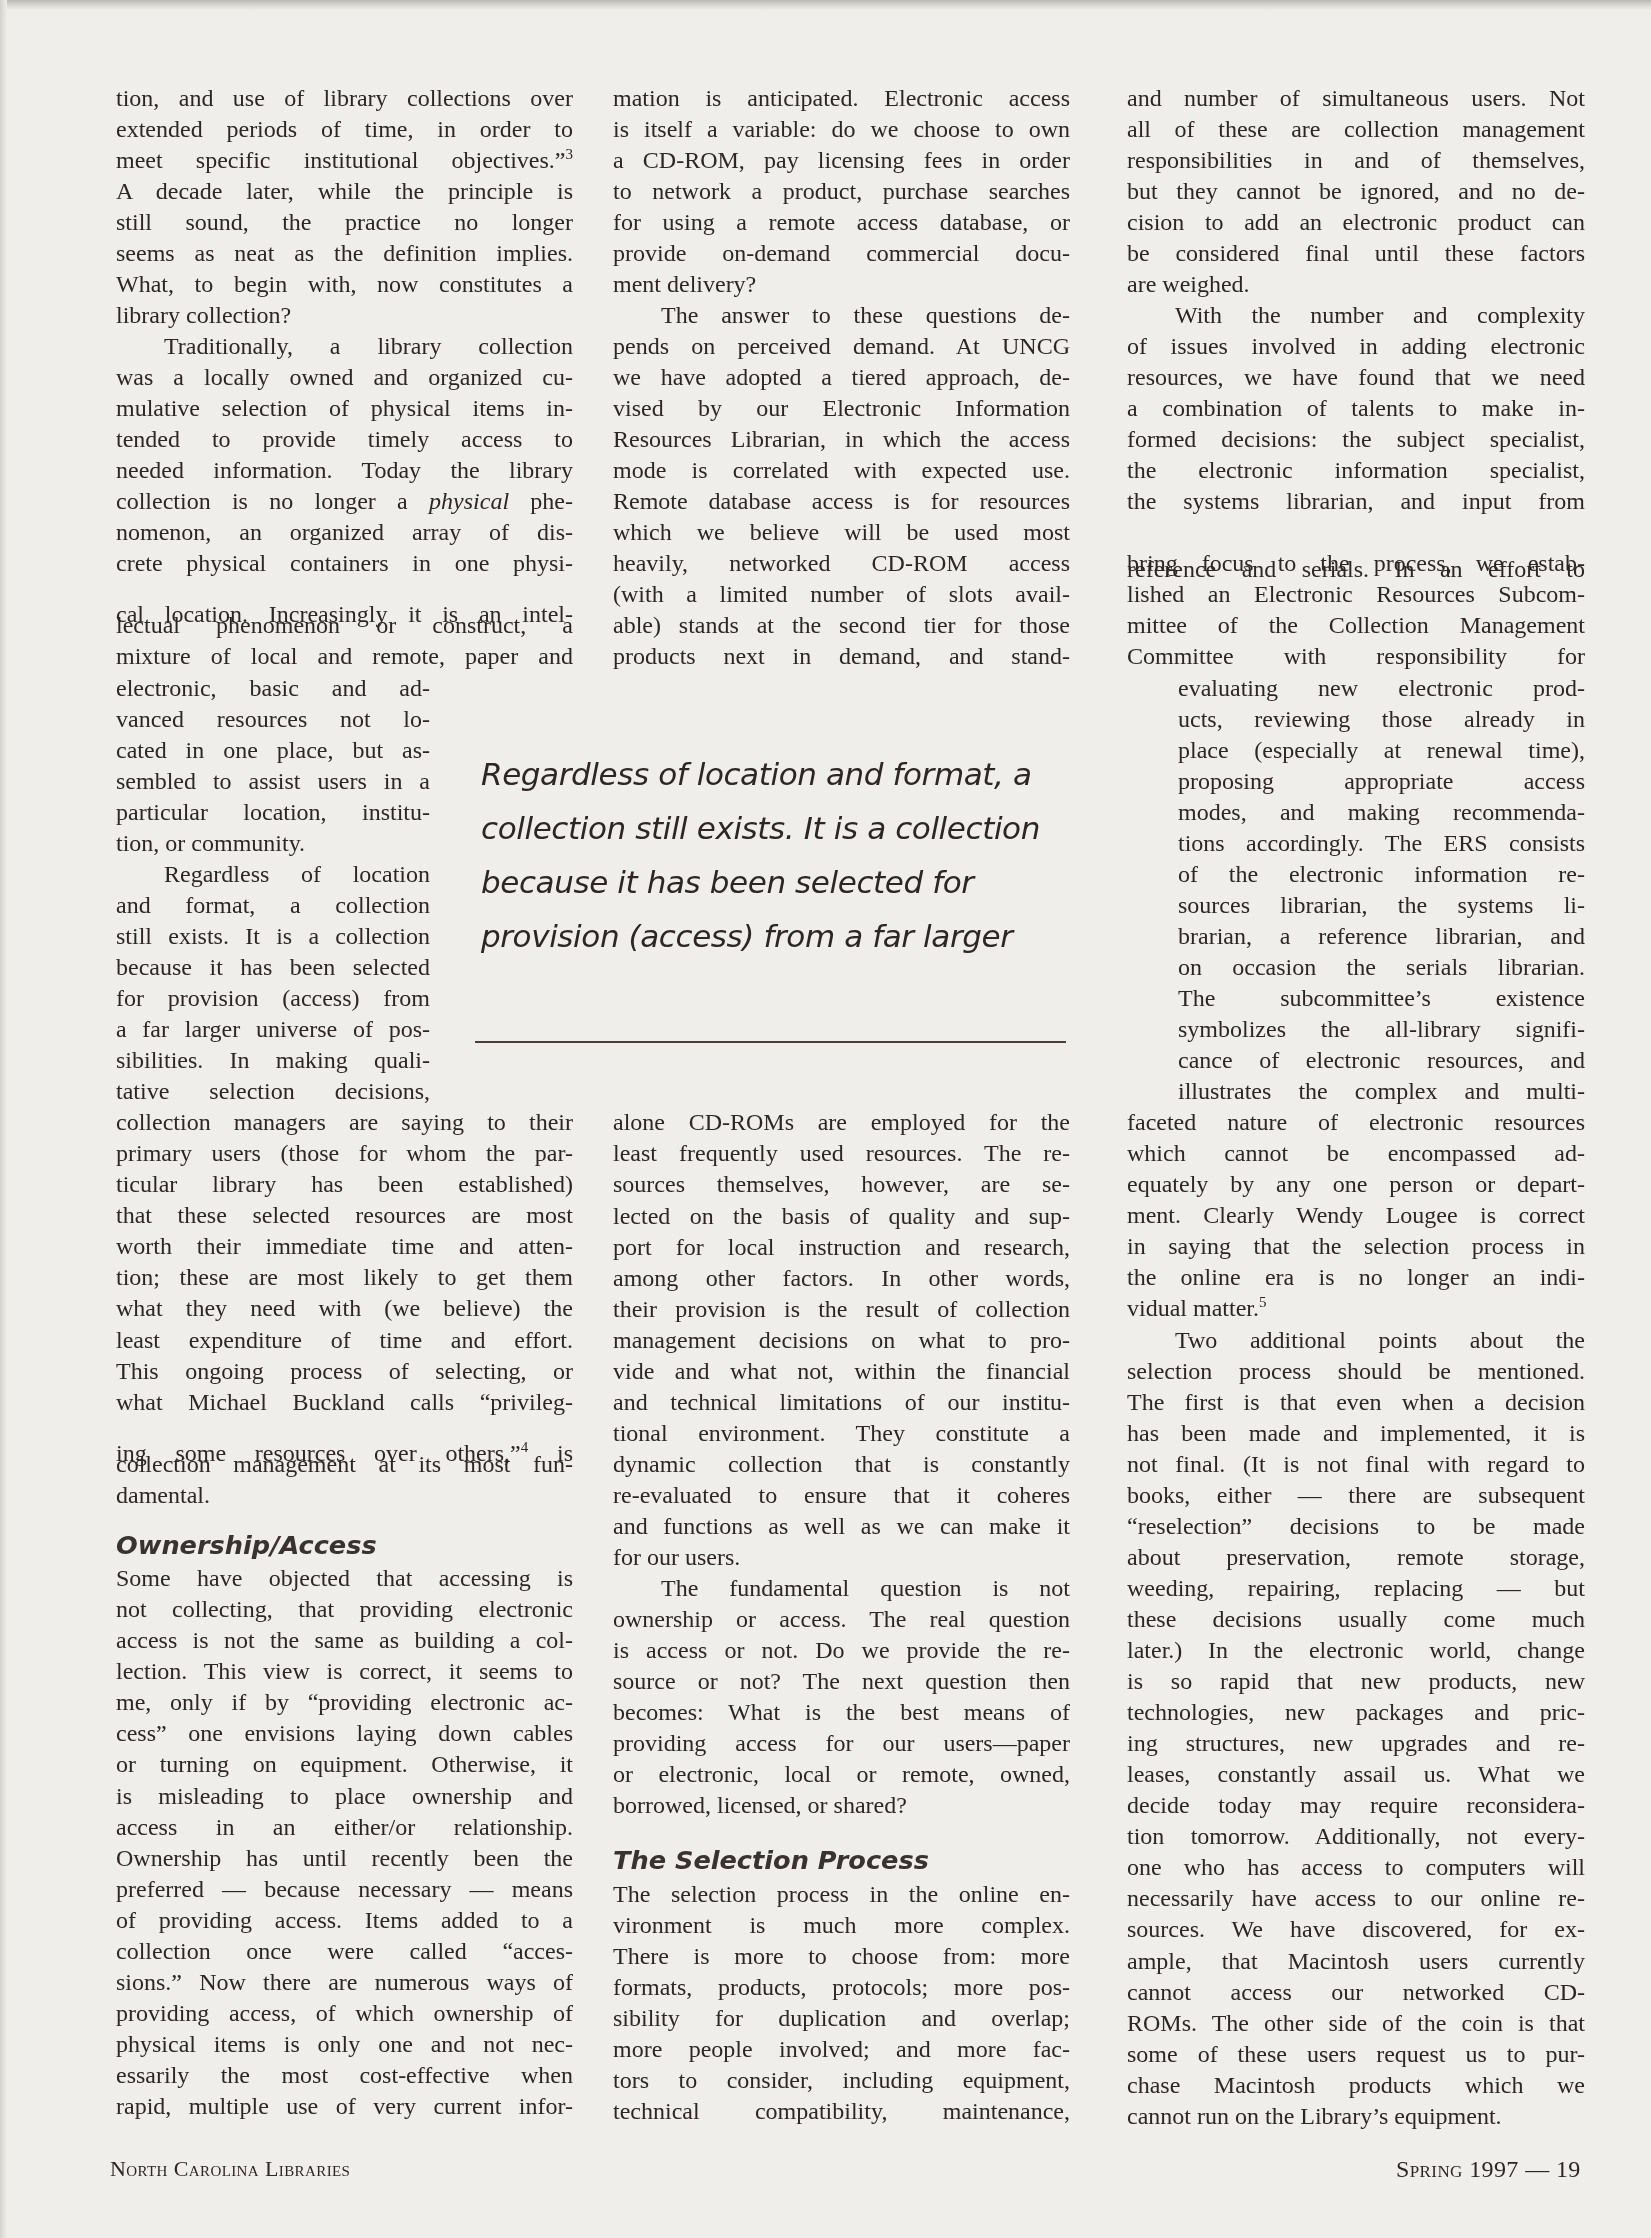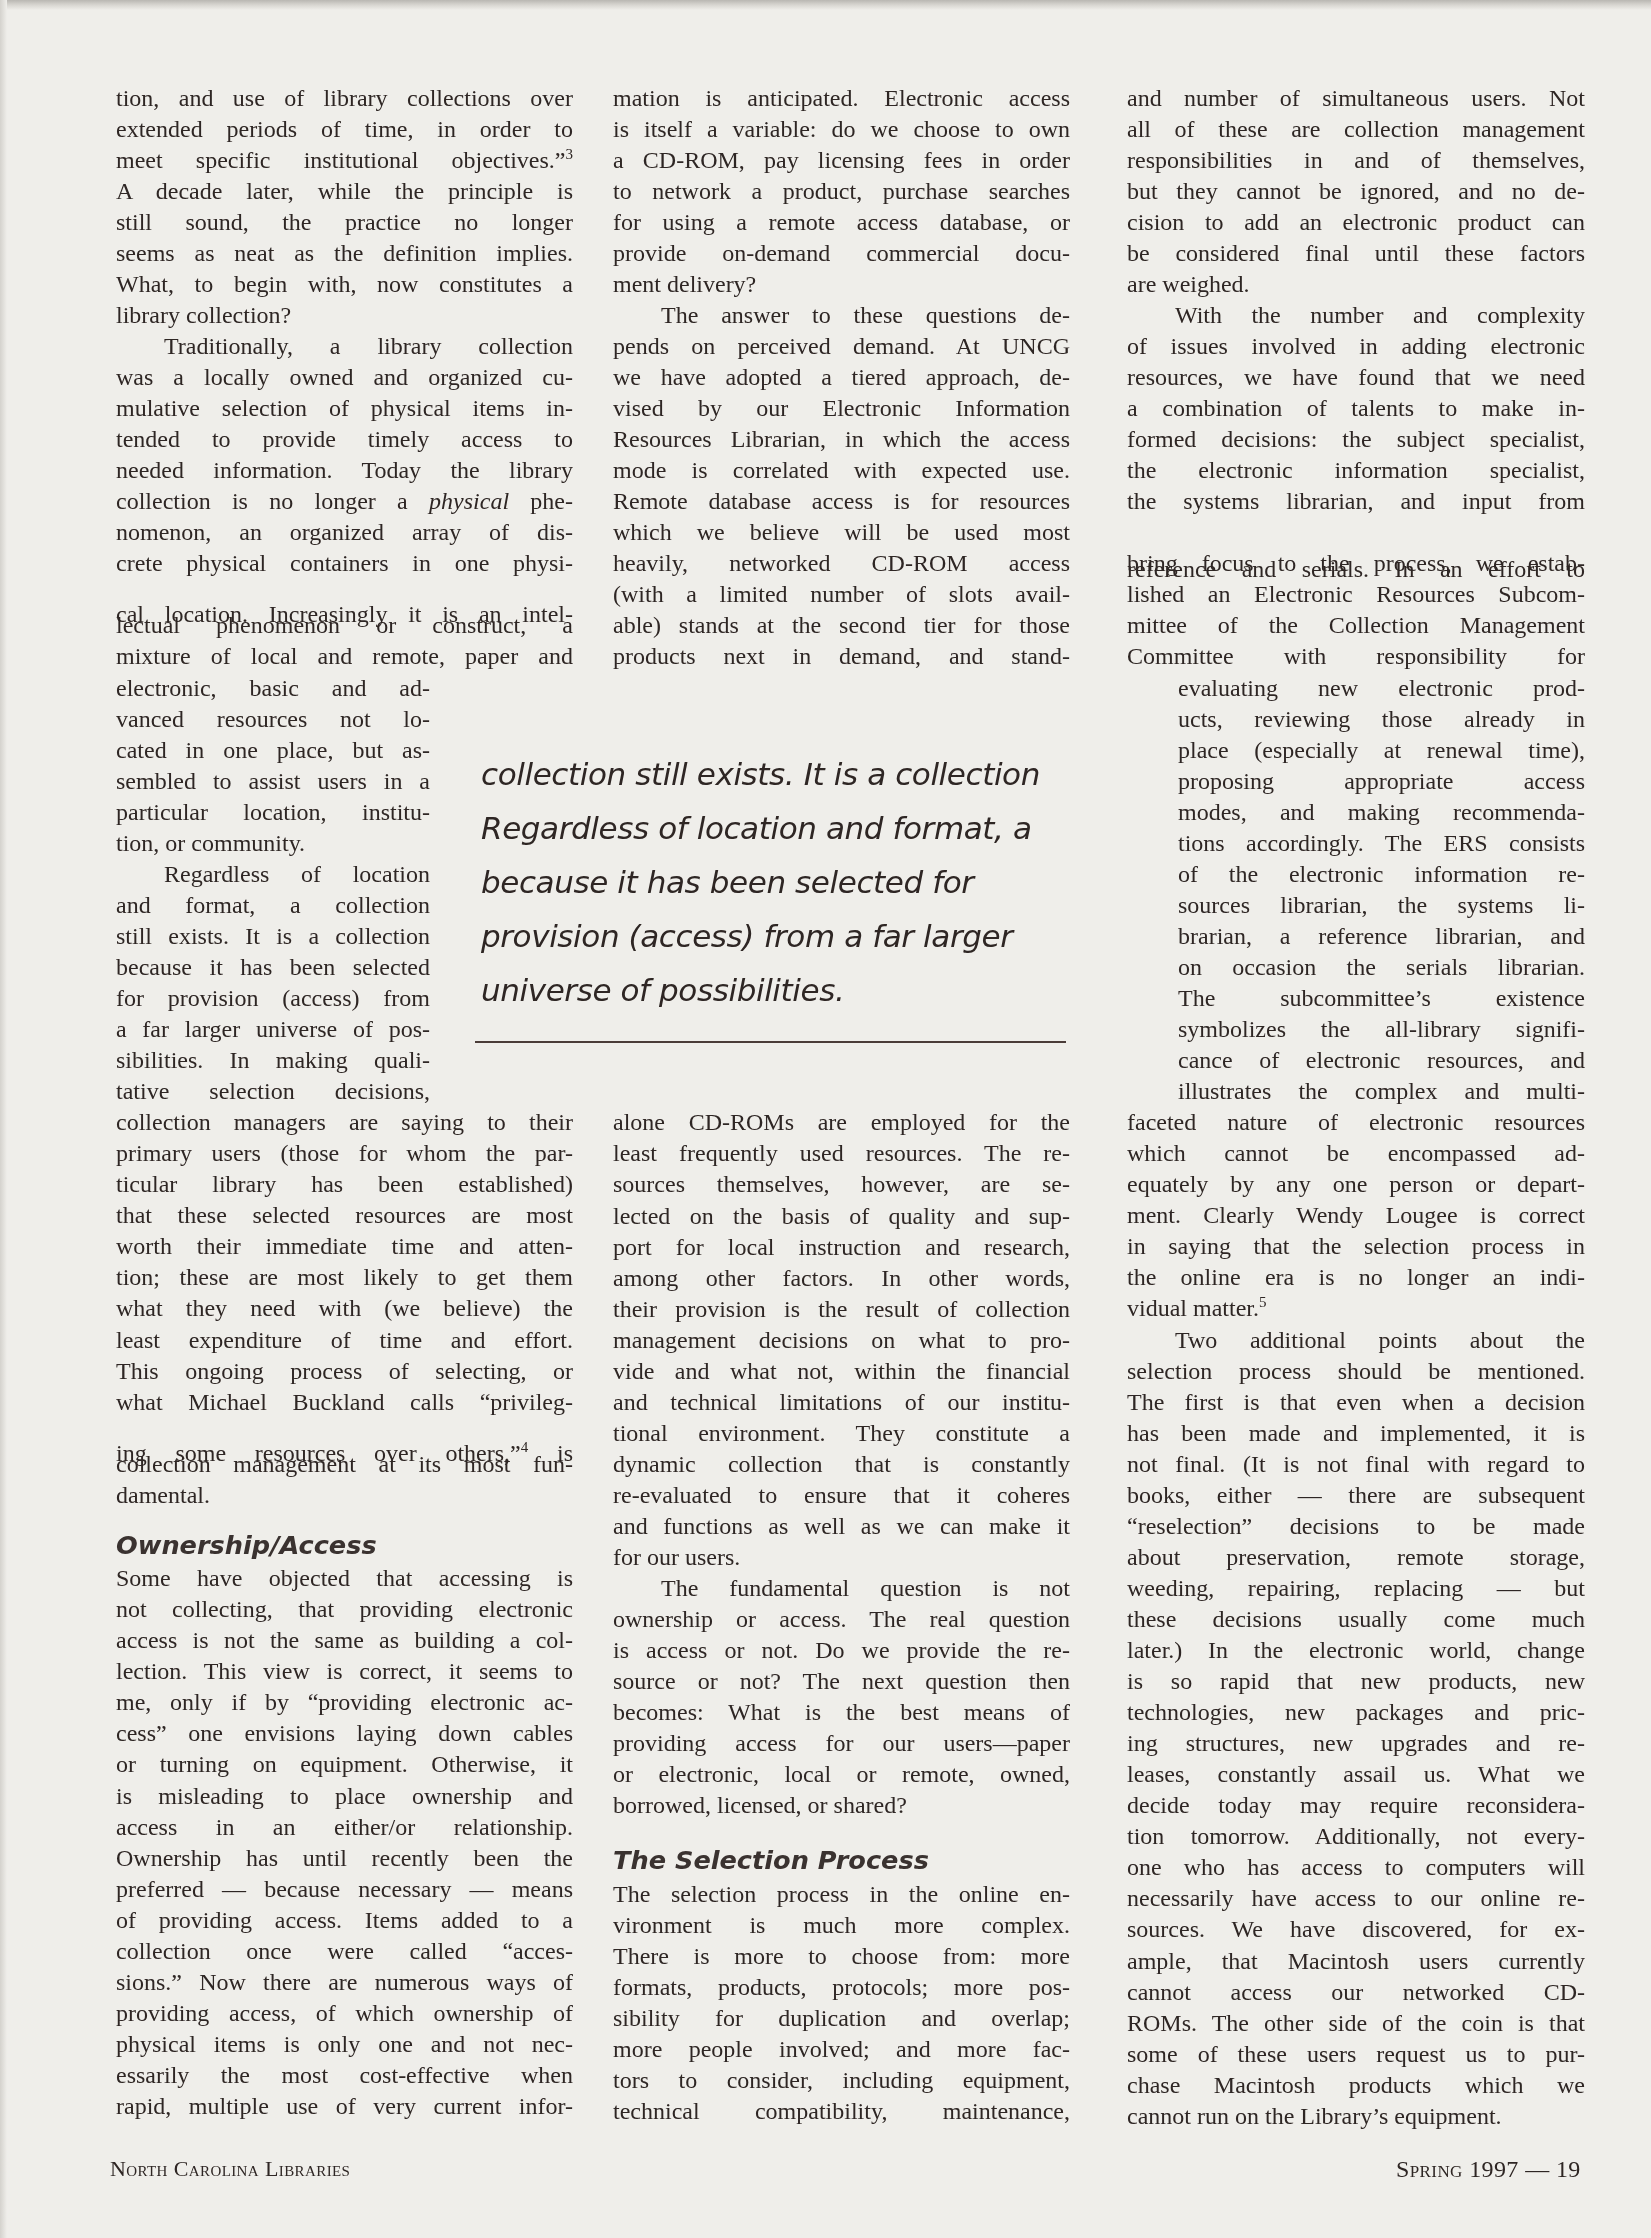--- a/index.html
+++ b/index.html
@@ -166,25 +166,24 @@
     <div class="line c2" style="top: 455px;">mode is correlated with expected use.</div>
     <div class="line c2" style="top: 486px;">Remote database access is for resources</div>
     <div class="line c2" style="top: 517px;">which we believe will be used most</div>
     <div class="line c2" style="top: 548px;">heavily, networked CD-ROM access</div>
     <div class="line c2" style="top: 579px;">(with a limited number of slots avail-</div>
     <div class="line c2" style="top: 610px;">able) stands at the second tier for those</div>
     <div class="line c2" style="top: 641px;">products next in demand, and stand-</div>
   </div>
 
 <div class="pullquote">
+  <span>Regardless of location and format, a</span>
   <span>collection still exists. It is a collection</span>
-  <span>Regardless of location and format, a</span>
   <span>because it has been selected for</span>
   <span>provision (access) from a far larger</span>
-  <span>universe of possibilities.</span>
 </div>
 <div class="pullquote-rule"></div>
 
 <div id="col2bot">
     <div class="line c2" style="top: 1107px;">alone CD-ROMs are employed for the</div>
     <div class="line c2" style="top: 1138px;">least frequently used resources. The re-</div>
     <div class="line c2" style="top: 1169px;">sources themselves, however, are se-</div>
     <div class="line c2" style="top: 1201px;">lected on the basis of quality and sup-</div>
     <div class="line c2" style="top: 1232px;">port for local instruction and research,</div>
     <div class="line c2" style="top: 1263px;">among other factors. In other words,</div>

